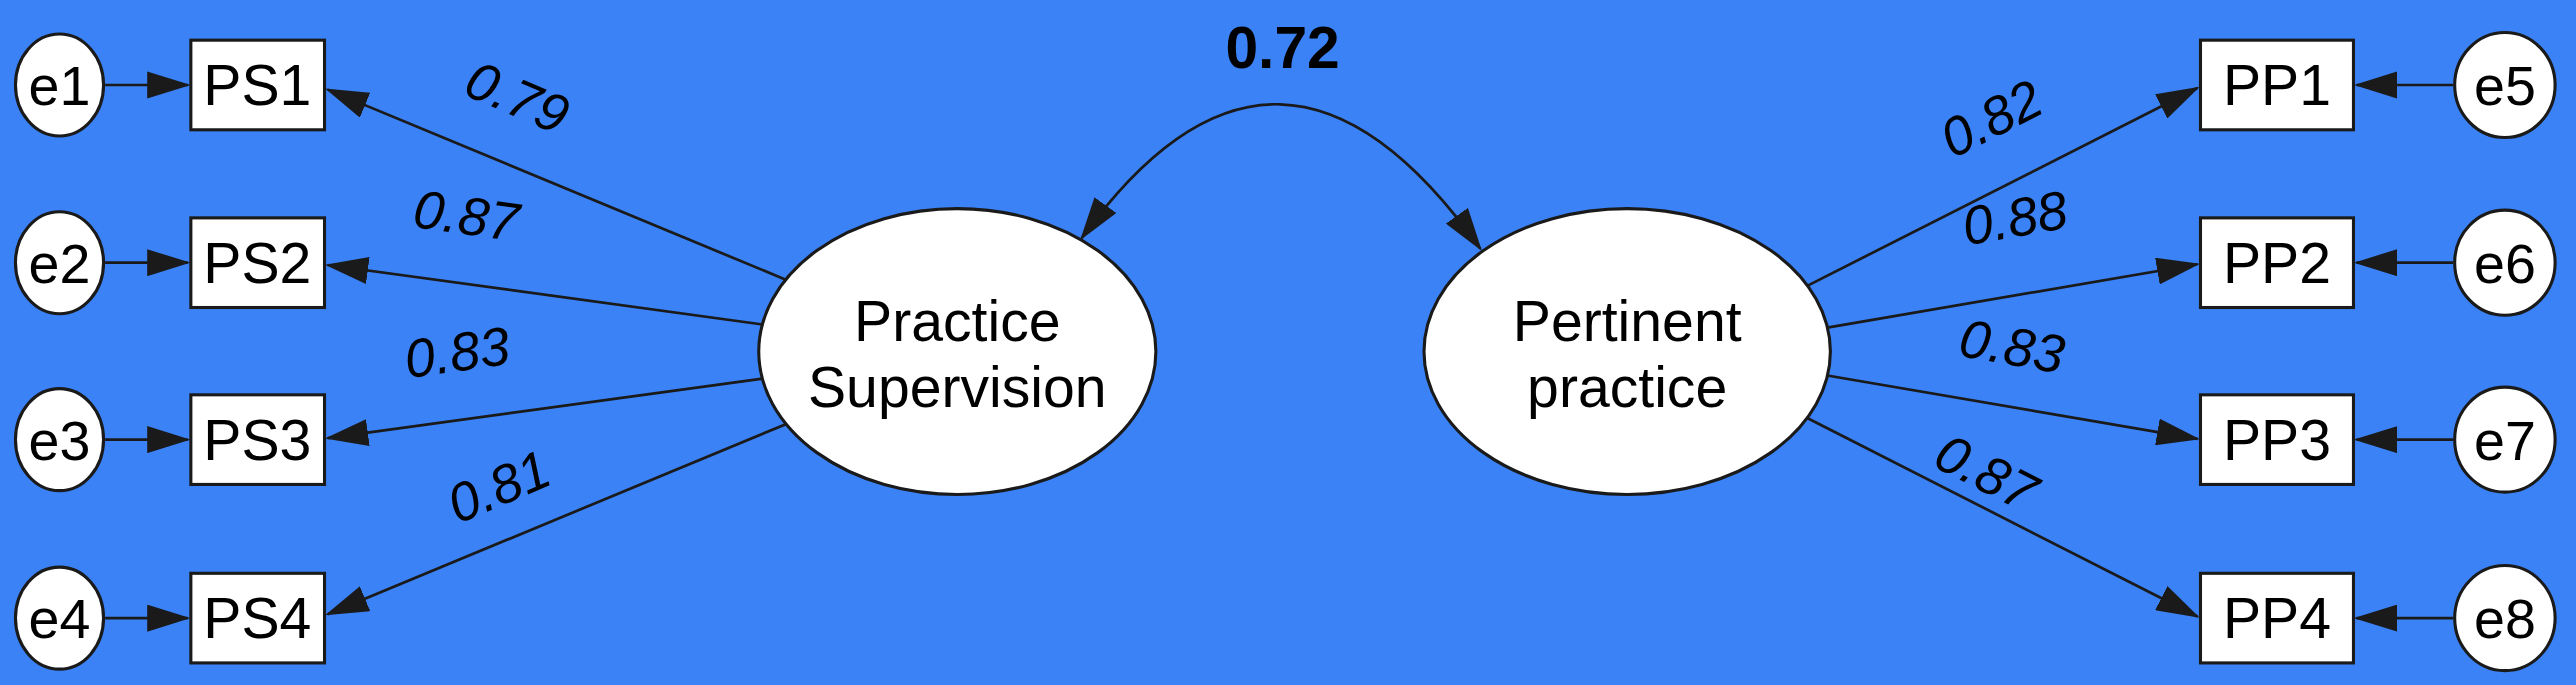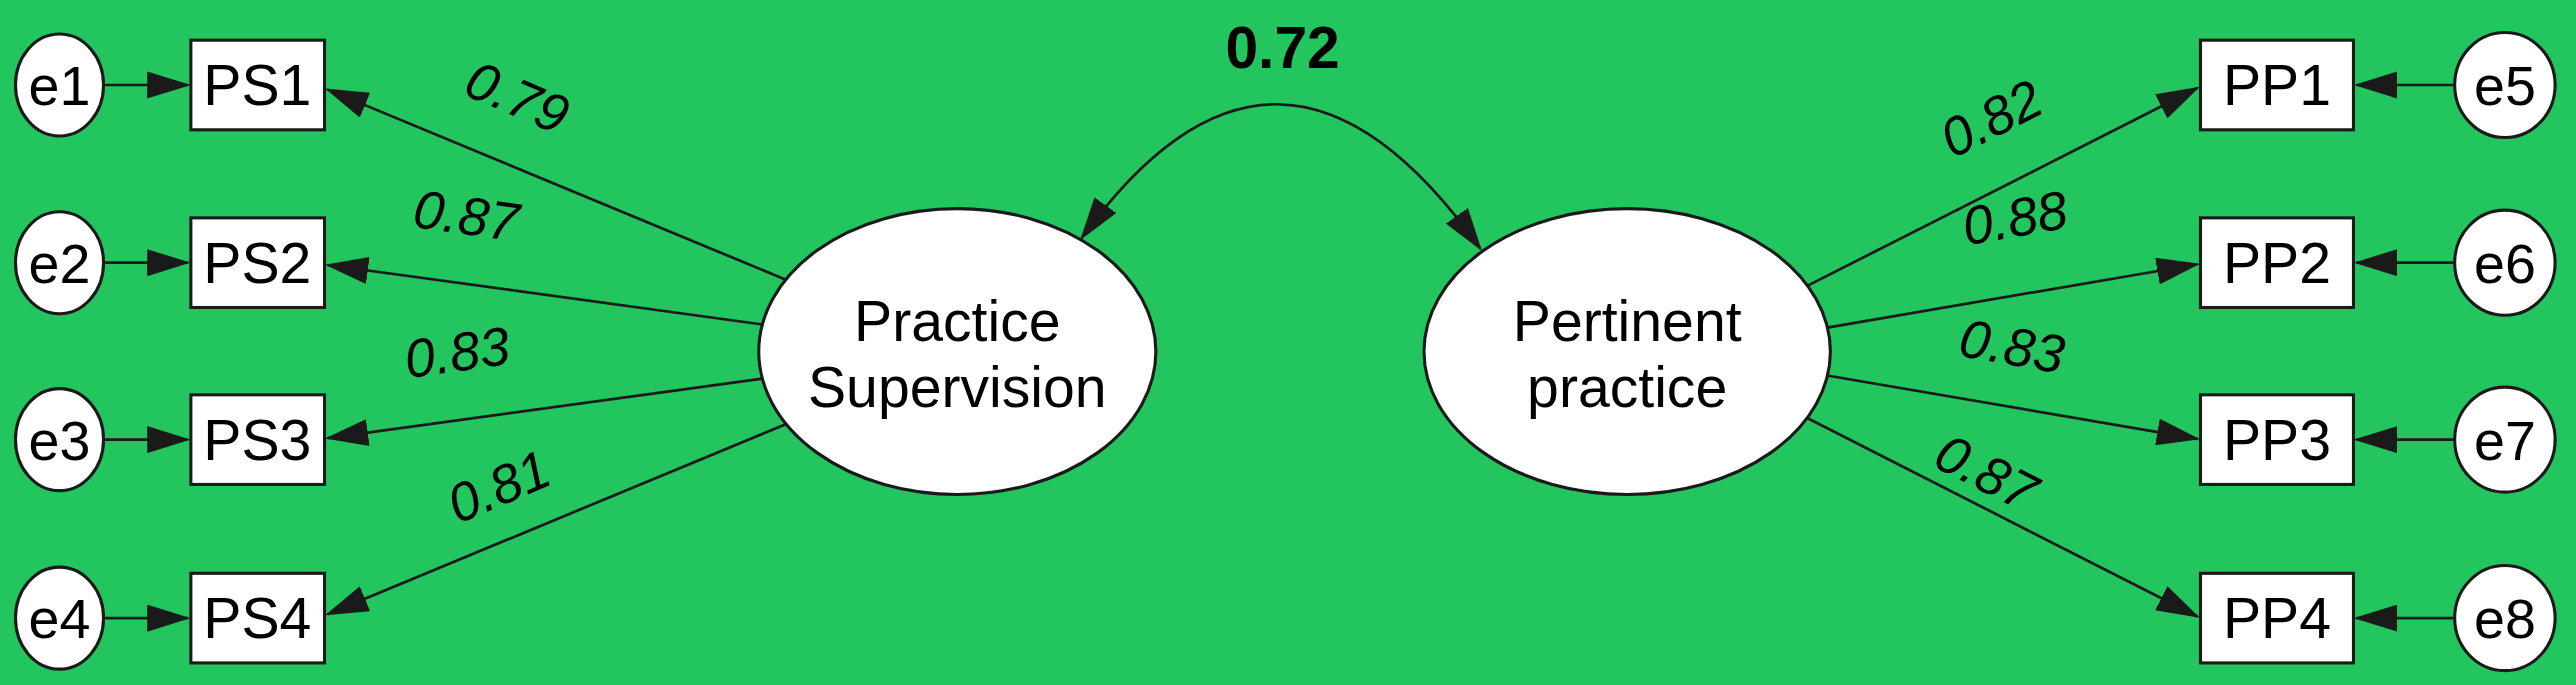--- a/index.html
+++ b/index.html
@@ -3,21 +3,21 @@
 <meta charset="utf-8">
 <style>
   html, body {
     margin: 0;
     padding: 0;
     background: #ffffff;
   }
   .stage {
     width: 100%;
     max-width: 2576px;
-    background: #22c55e;
+    background: #3b82f6;
   }
   svg { display: block; width: 100%; height: auto; }
 
   .shape {
     fill: #ffffff;
     stroke: #1a1a1a;
     stroke-width: 4;
   }
   .conn {
     fill: none;

